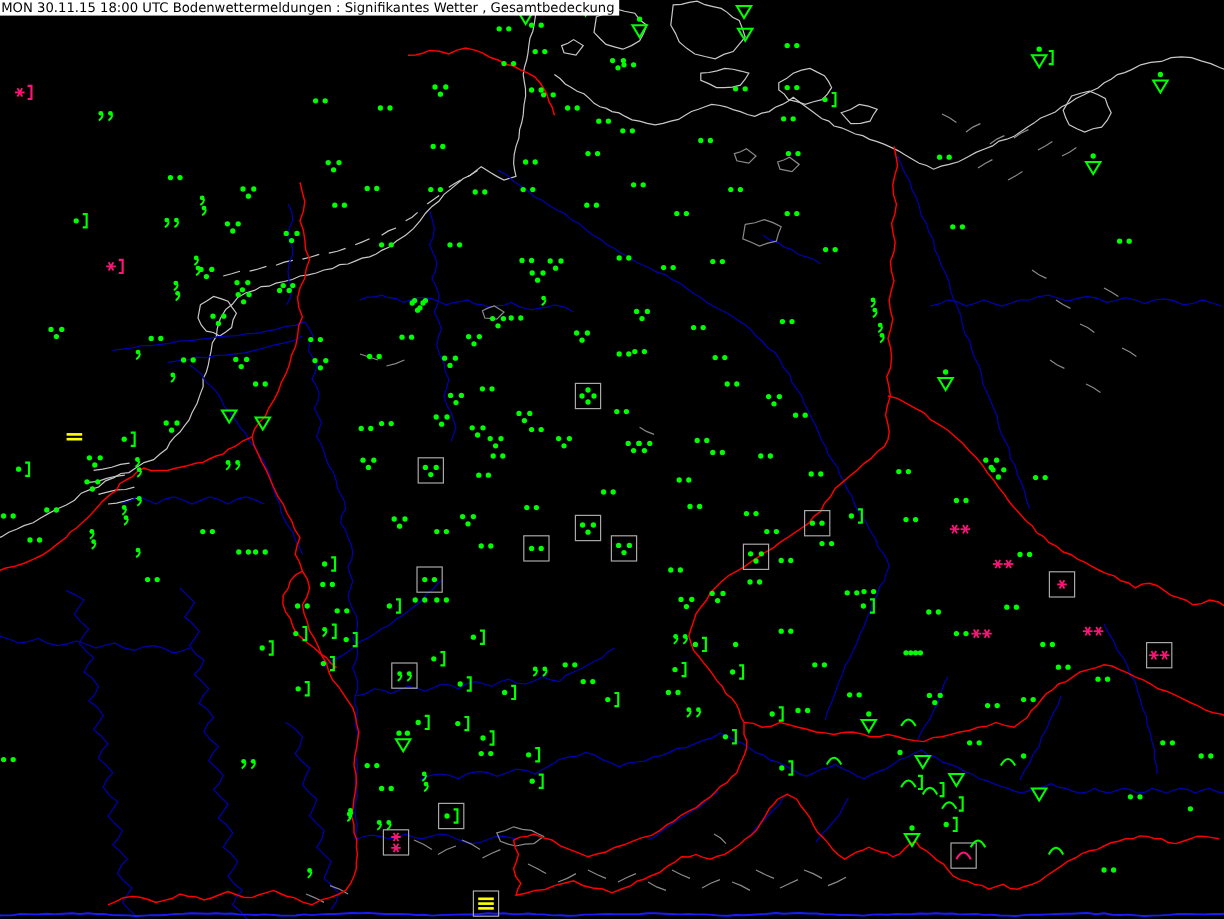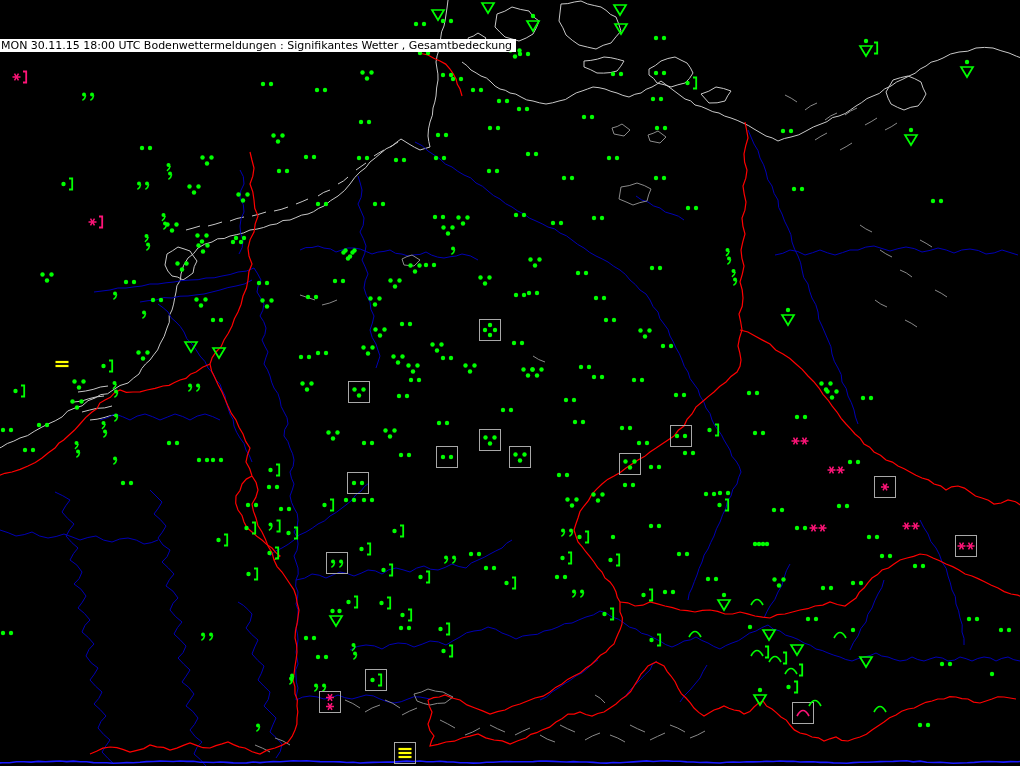--- a/index.html
+++ b/index.html
@@ -1,21 +1,21 @@
 <!DOCTYPE html>
 <html><head>
 <meta charset="utf-8">
 <style>
   html,body{margin:0;padding:0;background:#000;}
   #screen{position:relative;width:1020px;height:766px;background:#000;overflow:hidden;
           font-family:"DejaVu Sans",sans-serif;}
   #map-svg{position:absolute;left:0;top:0;}
   #title-bar{position:absolute;left:0;top:0;background:#fff;color:#000;
              font-size:11px;line-height:13px;height:13px;padding:0 4px 0 1px;
-             white-space:nowrap;z-index:5;letter-spacing:0px;margin-top:39px;}
+             white-space:nowrap;z-index:5;letter-spacing:0px;}
 </style>
 </head>
 <body>
 
 <div id="screen">
   <div id="title-bar">MON 30.11.15 18:00 UTC  Bodenwettermeldungen :  Signifikantes Wetter , Gesamtbedeckung</div>
   <svg id="map-svg" width="1020" height="766" viewBox="0 0 1020 766">
       <path d="M-5,450L1.4,447.2L7.3,443.5L13.8,441.1L20.0,438.0L27.6,435.6L34.2,431.4L41.0,427.6L48.0,424.0L55.2,420.8L62.1,416.9L67.7,411.0L75.0,408.0L82.2,405.8L88.0,400.7L95.0,398.0L100.7,394.6L107.5,393.8L113.0,390.0L120.0,385.5L128.0,383.0L133.3,378.3L139.0,374.0L141.7,368.6L145.5,364.0L150.0,360.0L153.7,354.9L157.6,349.9L160.0,344.0L164.2,336.3L167.0,328.0L169.3,322.2L169.2,315.7L172.0,310.0L173.6,304.1L174.7,298.0L176.0,292.0L176.9,285.8L180.3,280.3L181.0,274.0L183.5,265.6L188.0,258.0L193.6,253.6L198.0,248.0L204.6,244.2L212.0,242.0L217.6,238.8L224.2,238.5L230.0,236.0L236.8,234.6L243.6,232.9L250.0,230.0L256.9,229.1L263.5,227.5L270.0,225.0L276.8,223.9L283.0,220.5L290.0,220.0L295.9,217.6L301.7,215.1L308.0,214.0L313.5,211.7L318.5,208.4L324.0,206.0L330.7,200.6L338.0,196.0L344.5,190.5L350.0,184.0L354.6,177.7L360.0,172.0L365.7,167.7L370.0,162.0L375.6,157.6L381.0,153.0L386.1,148.8L392.0,146.0L396.4,142.4L401.0,139.0L409.0,144.0L414.4,147.2L420.0,150.0L430.0,147.0L428.8,141.5L428.0,136.0L428.5,128.9L430.0,122.0L432.4,115.2L433.0,108.0L434.8,102.1L436.0,96.0L436.6,88.0L438.0,80.0L437.9,73.9L436.9,68.0L436.0,62.0L437.1,55.9L438.9,50.0L440.0,44.0L440.7,37.9L441.6,31.8L444.0,26.0L445.2,20.0L446.1,14.0L447.0,8.0L447.9,1.0L449.0,-6.0" stroke="#C8C8C8" fill="none" stroke-width="1"></path>
       <path d="M462,62L466.9,65.6L471.0,70.0L476.1,72.9L481.0,76.0L486.6,78.1L491.0,82.0L495.1,86.1L500.0,89.0L505.3,90.3L510.0,93.0L515.8,94.1L521.0,97.0L526.7,99.9L533.0,101.0L539.4,102.8L546.0,104.0L552.6,102.8L559.0,101.0L565.4,99.5L571.0,96.0L576.2,92.9L582.0,91.0L587.5,89.0L593.0,87.0L599.0,87.7L605.0,89.0L610.9,91.3L617.0,93.0L622.9,95.4L629.0,97.0L634.8,94.3L641.0,93.0L646.1,89.3L652.0,87.0L656.7,84.3L661.0,81.0L669.0,87.0L677.0,93.0L685.0,99.0L690.7,100.9L695.0,105.0L701.2,106.5L707.0,109.0L712.8,111.7L719.0,113.0L724.7,116.1L731.0,118.0L737.1,120.3L743.0,123.0L748.7,125.7L754.0,129.0L760.0,132.5L766.0,136.0L772.2,137.9L778.0,141.0L784.3,138.5L791.0,137.0L798.8,134.8L806.0,131.0L813.3,127.0L821.0,124.0L827.1,121.6L832.5,117.6L839.0,116.0L845.2,113.5L850.6,109.8L856.0,106.0L861.6,102.6L866.9,98.6L873.0,96.0L879.4,93.4L884.7,88.9L891.0,86.0L896.6,82.0L902.9,79.2L909.0,76.0L915.0,73.3L920.2,69.0L926.0,66.0L931.1,62.2L937.2,60.5L943.0,58.0L950.6,54.0L959.0,52.0L967.8,51.2L976.0,48.0L984.5,47.4L993.0,48.0L1000.9,50.7L1009.0,53.0L1016.4,56.2L1024.0,59.0" stroke="#C8C8C8" fill="none" stroke-width="1"></path>
       <path d="M497,14L504.8,11.2L512.0,7.0L520.4,9.4L529.0,11.0L533.3,16.7L539.0,21.0L536.4,27.7L533.0,34.0L526.2,38.0L519.0,41.0L512.0,39.0L505.0,37.0L499.9,32.1L495.0,27.0Z" stroke="#C8C8C8" fill="none" stroke-width="1"></path>

